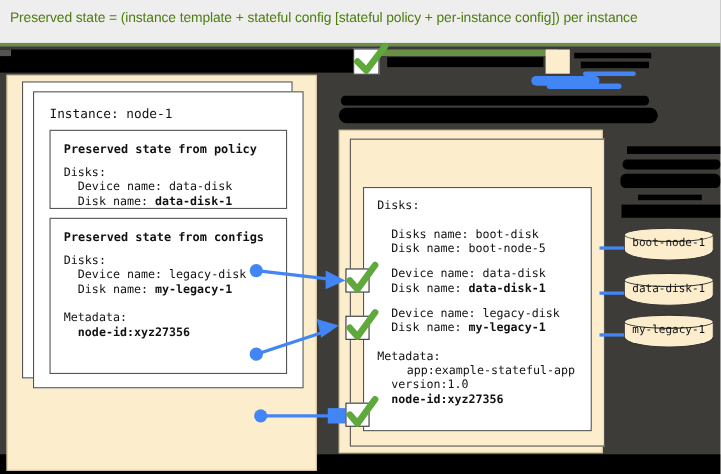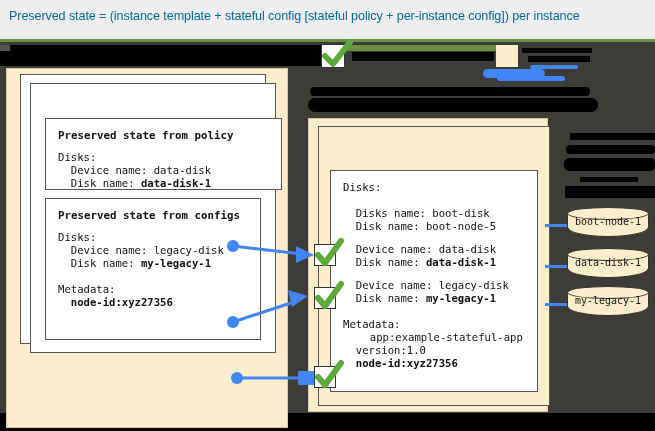--- a/index.html
+++ b/index.html
@@ -11,21 +11,21 @@
   }
   #root { position: relative; width: 655px; height: 431px; }
 
   
   .header-band {
     position: absolute; left: 0; top: 0; width: 655px; height: 40px;
     background: #eeeeee;
   }
   .header-text {
     position: absolute; left: 9px; top: 9px;
-    font-size: 12.6px; color: #0369a1; white-space: nowrap;
+    font-size: 12.6px; color: #4d7c0f; white-space: nowrap;
     letter-spacing: -0.1px;
   }
   .green-rule {
     position: absolute; left: 0; top: 39px; width: 655px; height: 3px;
     background: #6a9043;
   }
 
   
   .dark-canvas {
     position: absolute; left: 0; top: 42px; width: 655px; height: 389px;
@@ -190,22 +190,23 @@
 
   <div class="panel-left">
     <div class="panel-left-title">Managed instances</div>
     <div class="panel-left-sub">(intended configuration, status)</div>
     <div class="panel-left-auto">autogenerated</div>
   </div>
 
   <div class="card-stack-back"></div>
 
   <div class="card-instance">
-
-    <div class="inner-box" style="left:14px;top:34px;width:237px;height:72px;">
+    <div class="instance-title">Instance: node-1</div>
+
+    <div class="inner-box" style="left:14px;top:34px;width:216px;height:72px;">
       <div class="mono-title" style="position:absolute;left:12px;top:10px;">Preserved state from policy</div>
       <div class="mono" style="position:absolute;left:12px;top:32px;">Disks:</div>
       <div class="mono" style="position:absolute;left:12px;top:45px;">  Device name: data-disk</div>
       <div class="mono" style="position:absolute;left:12px;top:58px;"><span>  Disk name: </span><b>data-disk-1</b></div>
     </div>
 
     <div class="inner-box" style="left:14px;top:114px;width:216px;height:142px;">
       <div class="mono-title" style="position:absolute;left:12px;top:10px;">Preserved state from configs</div>
       <div class="mono" style="position:absolute;left:12px;top:32px;">Disks:</div>
       <div class="mono" style="position:absolute;left:12px;top:45px;">  Device name: legacy-disk</div>

